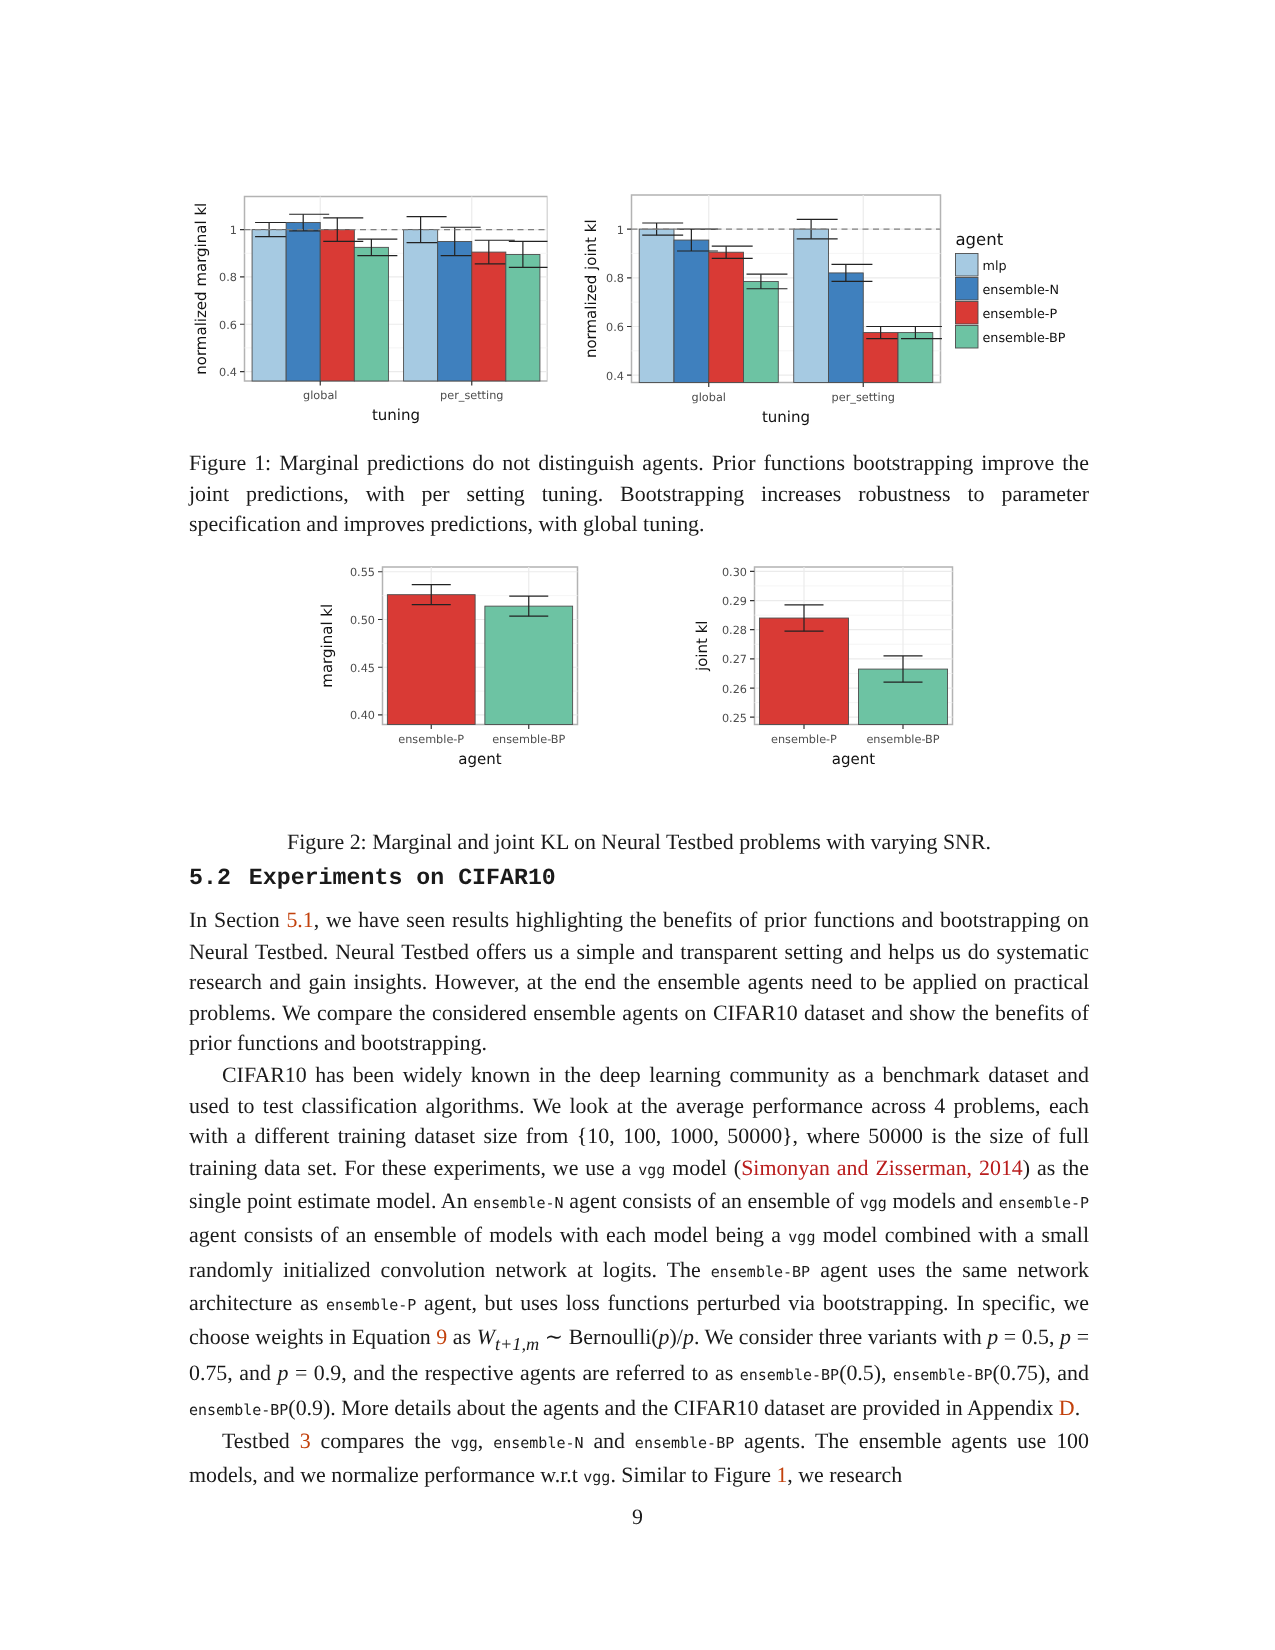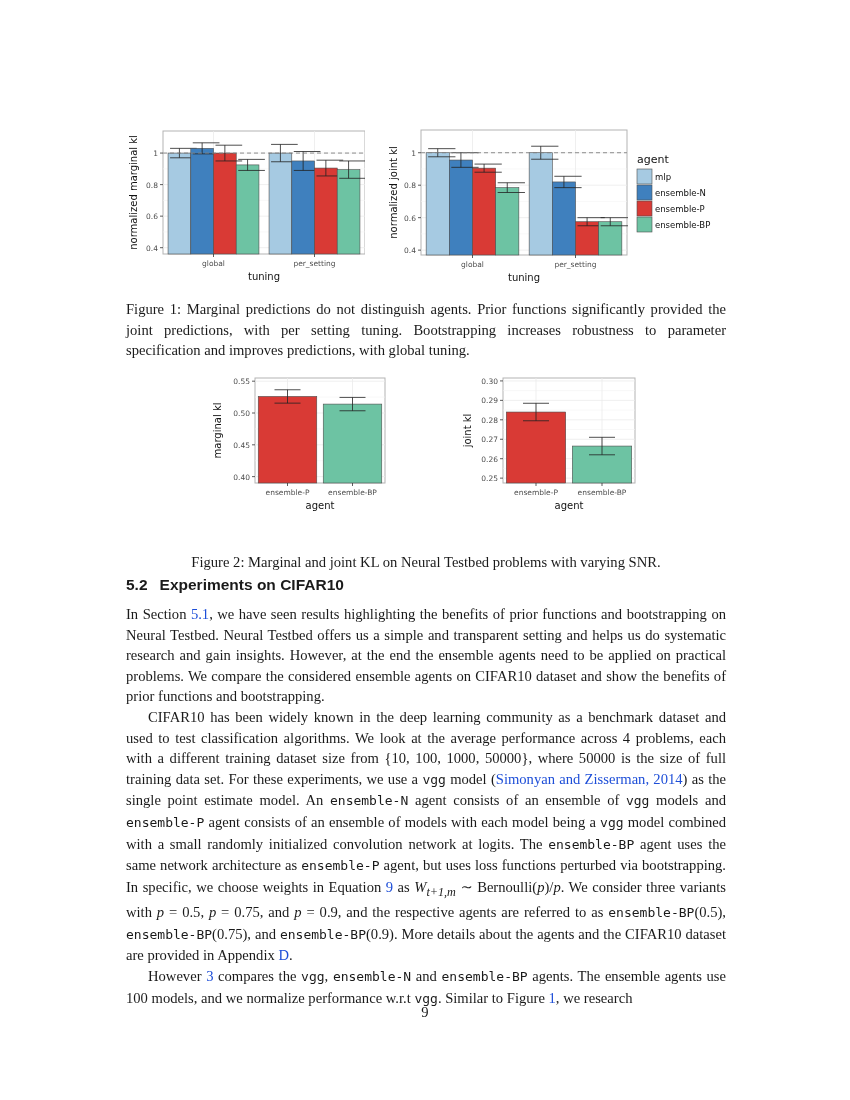--- a/index.html
+++ b/index.html
@@ -5,29 +5,29 @@
   html, body { margin: 0; padding: 0; background: #ffffff; }
   body { width: 850px; height: 1100px; position: relative; overflow: hidden;
          font-family: "DejaVu Serif", "Liberation Serif", serif; color: #1a1a1a; }
   .page { position: absolute; left: 0; top: 0; width: 850px; height: 1100px; }
   .chart { position: absolute; }
   .chart svg { display: block; }
   .caption { position: absolute; left: 126px; width: 600px; font-size: 14.6px; line-height: 20.6px;
              text-align: justify; font-family: "Liberation Serif", "DejaVu Serif", serif; }
   .caption-center { text-align: center; margin-top: 24px; }
   .section-title { position: absolute; left: 126px; top: 576px; font-size: 15.5px; font-weight: bold;
-                   font-family: Liberation Sans, sans-serif; }
+                   font-family: Liberation Mono, monospace; }
   .section-title .num { margin-right: 12px; }
   .body-text { position: absolute; left: 126px; width: 600px; font-size: 14.6px; line-height: 20.6px;
                text-align: justify; font-family: "Liberation Serif", "DejaVu Serif", serif; }
   .body-text p { margin: 0; }
   .body-text p.indent { text-indent: 22px; }
-  .ref { color: #1d4ed8; font-family: Liberation Serif, serif; }
-  .cite { color: #1d4ed8; }
-  code, .mono { font-family: "DejaVu Sans Mono", "Liberation Mono", monospace; font-size: 13px; }
+  .ref { color: #c2410c; font-family: Liberation Serif, serif; }
+  .cite { color: #b91c1c; }
+  code, .mono { font-family: "DejaVu Sans Mono", "Liberation Mono", monospace; font-size: 10px; }
   .page-number { position: absolute; top: 1004px; left: 0; width: 850px; text-align: center; font-size: 14.6px;
                  font-family: "Liberation Serif", "DejaVu Serif", serif; }
   .math { font-style: italic; }
 </style>
 </head>
 <body>
 
 <div class="page">
 
   <div class="chart" style="left:125px; top:125px;">
@@ -156,21 +156,21 @@
         <text x="270" y="55" font-size="8.5" fill="#111" font-family="&quot;DejaVu Sans&quot;, &quot;Liberation Sans&quot;, sans-serif">mlp</text>
         <rect x="252" y="60" width="15" height="15" fill="#3f80be" stroke="#4d4d4d" stroke-width="0.6"></rect>
         <text x="270" y="71" font-size="8.5" fill="#111" font-family="&quot;DejaVu Sans&quot;, &quot;Liberation Sans&quot;, sans-serif">ensemble-N</text>
         <rect x="252" y="76" width="15" height="15" fill="#d93a35" stroke="#4d4d4d" stroke-width="0.6"></rect>
         <text x="270" y="87" font-size="8.5" fill="#111" font-family="&quot;DejaVu Sans&quot;, &quot;Liberation Sans&quot;, sans-serif">ensemble-P</text>
         <rect x="252" y="92" width="15" height="15" fill="#6dc3a3" stroke="#4d4d4d" stroke-width="0.6"></rect>
         <text x="270" y="103" font-size="8.5" fill="#111" font-family="&quot;DejaVu Sans&quot;, &quot;Liberation Sans&quot;, sans-serif">ensemble-BP</text>
       </svg>
   </div>
 
-  <div class="caption" style="top:299px;">Figure 1: Marginal predictions do not distinguish agents. Prior functions significantly provided the joint predictions, with per setting tuning. Bootstrapping increases robustness to parameter specification and improves predictions, with global tuning.</div>
+  <div class="caption" style="top:299px;">Figure 1: Marginal predictions do not distinguish agents. Prior functions bootstrapping improve the joint predictions, with per setting tuning. Bootstrapping increases robustness to parameter specification and improves predictions, with global tuning.</div>
 
   <div class="chart" style="left:205px; top:370px;">
     <svg id="chart2" width="200" height="145">
         <rect x="50" y="8" width="130" height="105" fill="#ffffff" stroke="#b3b3b3" stroke-width="1"></rect>
         <line x1="50" x2="180" y1="106.63636363636363" y2="106.63636363636363" stroke="#ebebeb" stroke-width="0.8"></line>
         <line x1="47" x2="50" y1="106.63636363636363" y2="106.63636363636363" stroke="#333" stroke-width="0.8"></line>
         <text x="45" y="109.63636363636363" font-size="7.5" text-anchor="end" fill="#4d4d4d" font-family="&quot;DejaVu Sans&quot;, &quot;Liberation Sans&quot;, sans-serif">0.40</text>
         <line x1="50" x2="180" y1="74.81818181818183" y2="74.81818181818183" stroke="#ebebeb" stroke-width="0.8"></line>
         <line x1="47" x2="50" y1="74.81818181818183" y2="74.81818181818183" stroke="#333" stroke-width="0.8"></line>
         <text x="45" y="77.81818181818183" font-size="7.5" text-anchor="end" fill="#4d4d4d" font-family="&quot;DejaVu Sans&quot;, &quot;Liberation Sans&quot;, sans-serif">0.45</text>
@@ -249,17 +249,17 @@
 
   <div class="caption caption-center" style="top:528px;">Figure 2: Marginal and joint KL on Neural Testbed problems with varying SNR.</div>
 
   <div class="section-title">
     <span class="num">5.2</span><span>Experiments on CIFAR10</span>
   </div>
 
   <div class="body-text" style="top:604px;">
     <p><span>In Section </span><a class="ref">5.1</a><span>, we have seen results highlighting the benefits of prior functions and bootstrapping on Neural Testbed. Neural Testbed offers us a simple and transparent setting and helps us do systematic research and gain insights. However, at the end the ensemble agents need to be applied on practical problems. We compare the considered ensemble agents on CIFAR10 dataset and show the benefits of prior functions and bootstrapping.</span></p>
     <p class="indent"><span>CIFAR10 has been widely known in the deep learning community as a benchmark dataset and used to test classification algorithms. We look at the average performance across 4 problems, each with a different training dataset size from {10, 100, 1000, 50000}, where 50000 is the size of full training data set. For these experiments, we use a </span><code>vgg</code><span> model (</span><a class="cite">Simonyan and Zisserman, 2014</a><span>) as the single point estimate model. An </span><code>ensemble-N</code><span> agent consists of an ensemble of </span><code>vgg</code><span> models and </span><code>ensemble-P</code><span> agent consists of an ensemble of models with each model being a </span><code>vgg</code><span> model combined with a small randomly initialized convolution network at logits. The </span><code>ensemble-BP</code><span> agent uses the same network architecture as </span><code>ensemble-P</code><span> agent, but uses loss functions perturbed via bootstrapping. In specific, we choose weights in Equation </span><a class="ref">9</a><span> as </span><span class="math">W</span><sub class="math">t+1,m</sub><span> ∼ Bernoulli(</span><span class="math">p</span><span>)/</span><span class="math">p</span><span>. We consider three variants with </span><span class="math">p</span><span> = 0.5, </span><span class="math">p</span><span> = 0.75, and </span><span class="math">p</span><span> = 0.9, and the respective agents are referred to as </span><code>ensemble-BP</code><span>(0.5), </span><code>ensemble-BP</code><span>(0.75), and </span><code>ensemble-BP</code><span>(0.9). More details about the agents and the CIFAR10 dataset are provided in Appendix </span><a class="ref">D</a><span>.</span></p>
-    <p class="indent"><span>However </span><a class="ref">3</a><span> compares the </span><code>vgg</code><span>, </span><code>ensemble-N</code><span> and </span><code>ensemble-BP</code><span> agents. The ensemble agents use 100 models, and we normalize performance w.r.t </span><code>vgg</code><span>. Similar to Figure </span><a class="ref">1</a><span>, we research</span></p>
+    <p class="indent"><span>Testbed </span><a class="ref">3</a><span> compares the </span><code>vgg</code><span>, </span><code>ensemble-N</code><span> and </span><code>ensemble-BP</code><span> agents. The ensemble agents use 100 models, and we normalize performance w.r.t </span><code>vgg</code><span>. Similar to Figure </span><a class="ref">1</a><span>, we research</span></p>
   </div>
 
   <div class="page-number">9</div>
 </div>
 
 </body></html>

